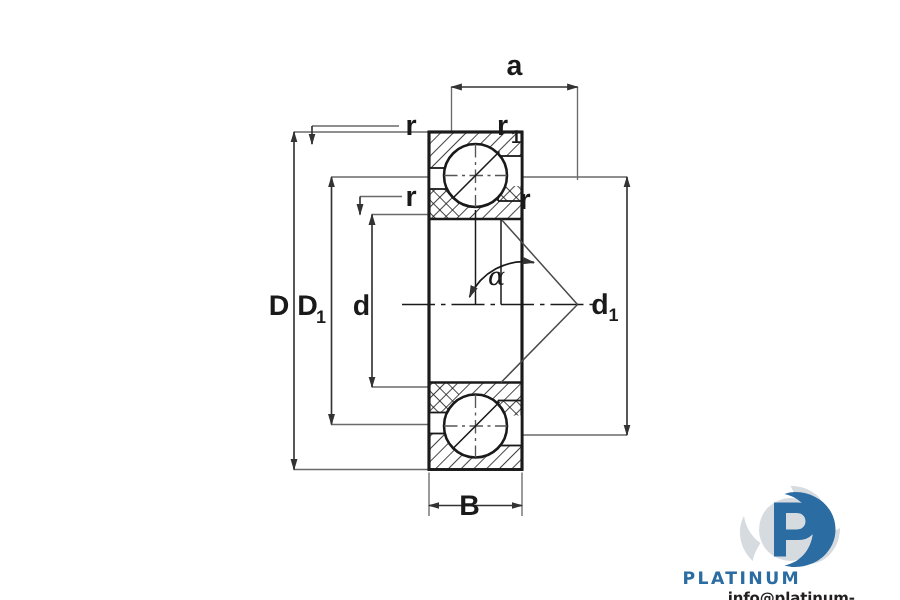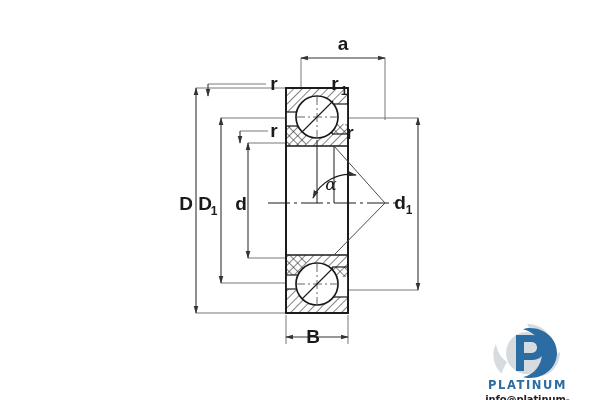--- a/index.html
+++ b/index.html
@@ -42,21 +42,21 @@
     left: 35px;
     top: 0px;
     width: 74px;
     height: 58px;
   }
   #wm-brand {
     position: absolute;
     left: 0;
     top: 56px;
     width: 145px;
-    text-align: center;
+    text-align: left;
     font-family: "DejaVu Sans", sans-serif;
     font-size: 11.5px;
     font-weight: bold;
     letter-spacing: 1.6px;
     color: #2b6ca3;
   }
   #wm-mail {
     position: absolute;
     left: 0;
     top: 72px;

